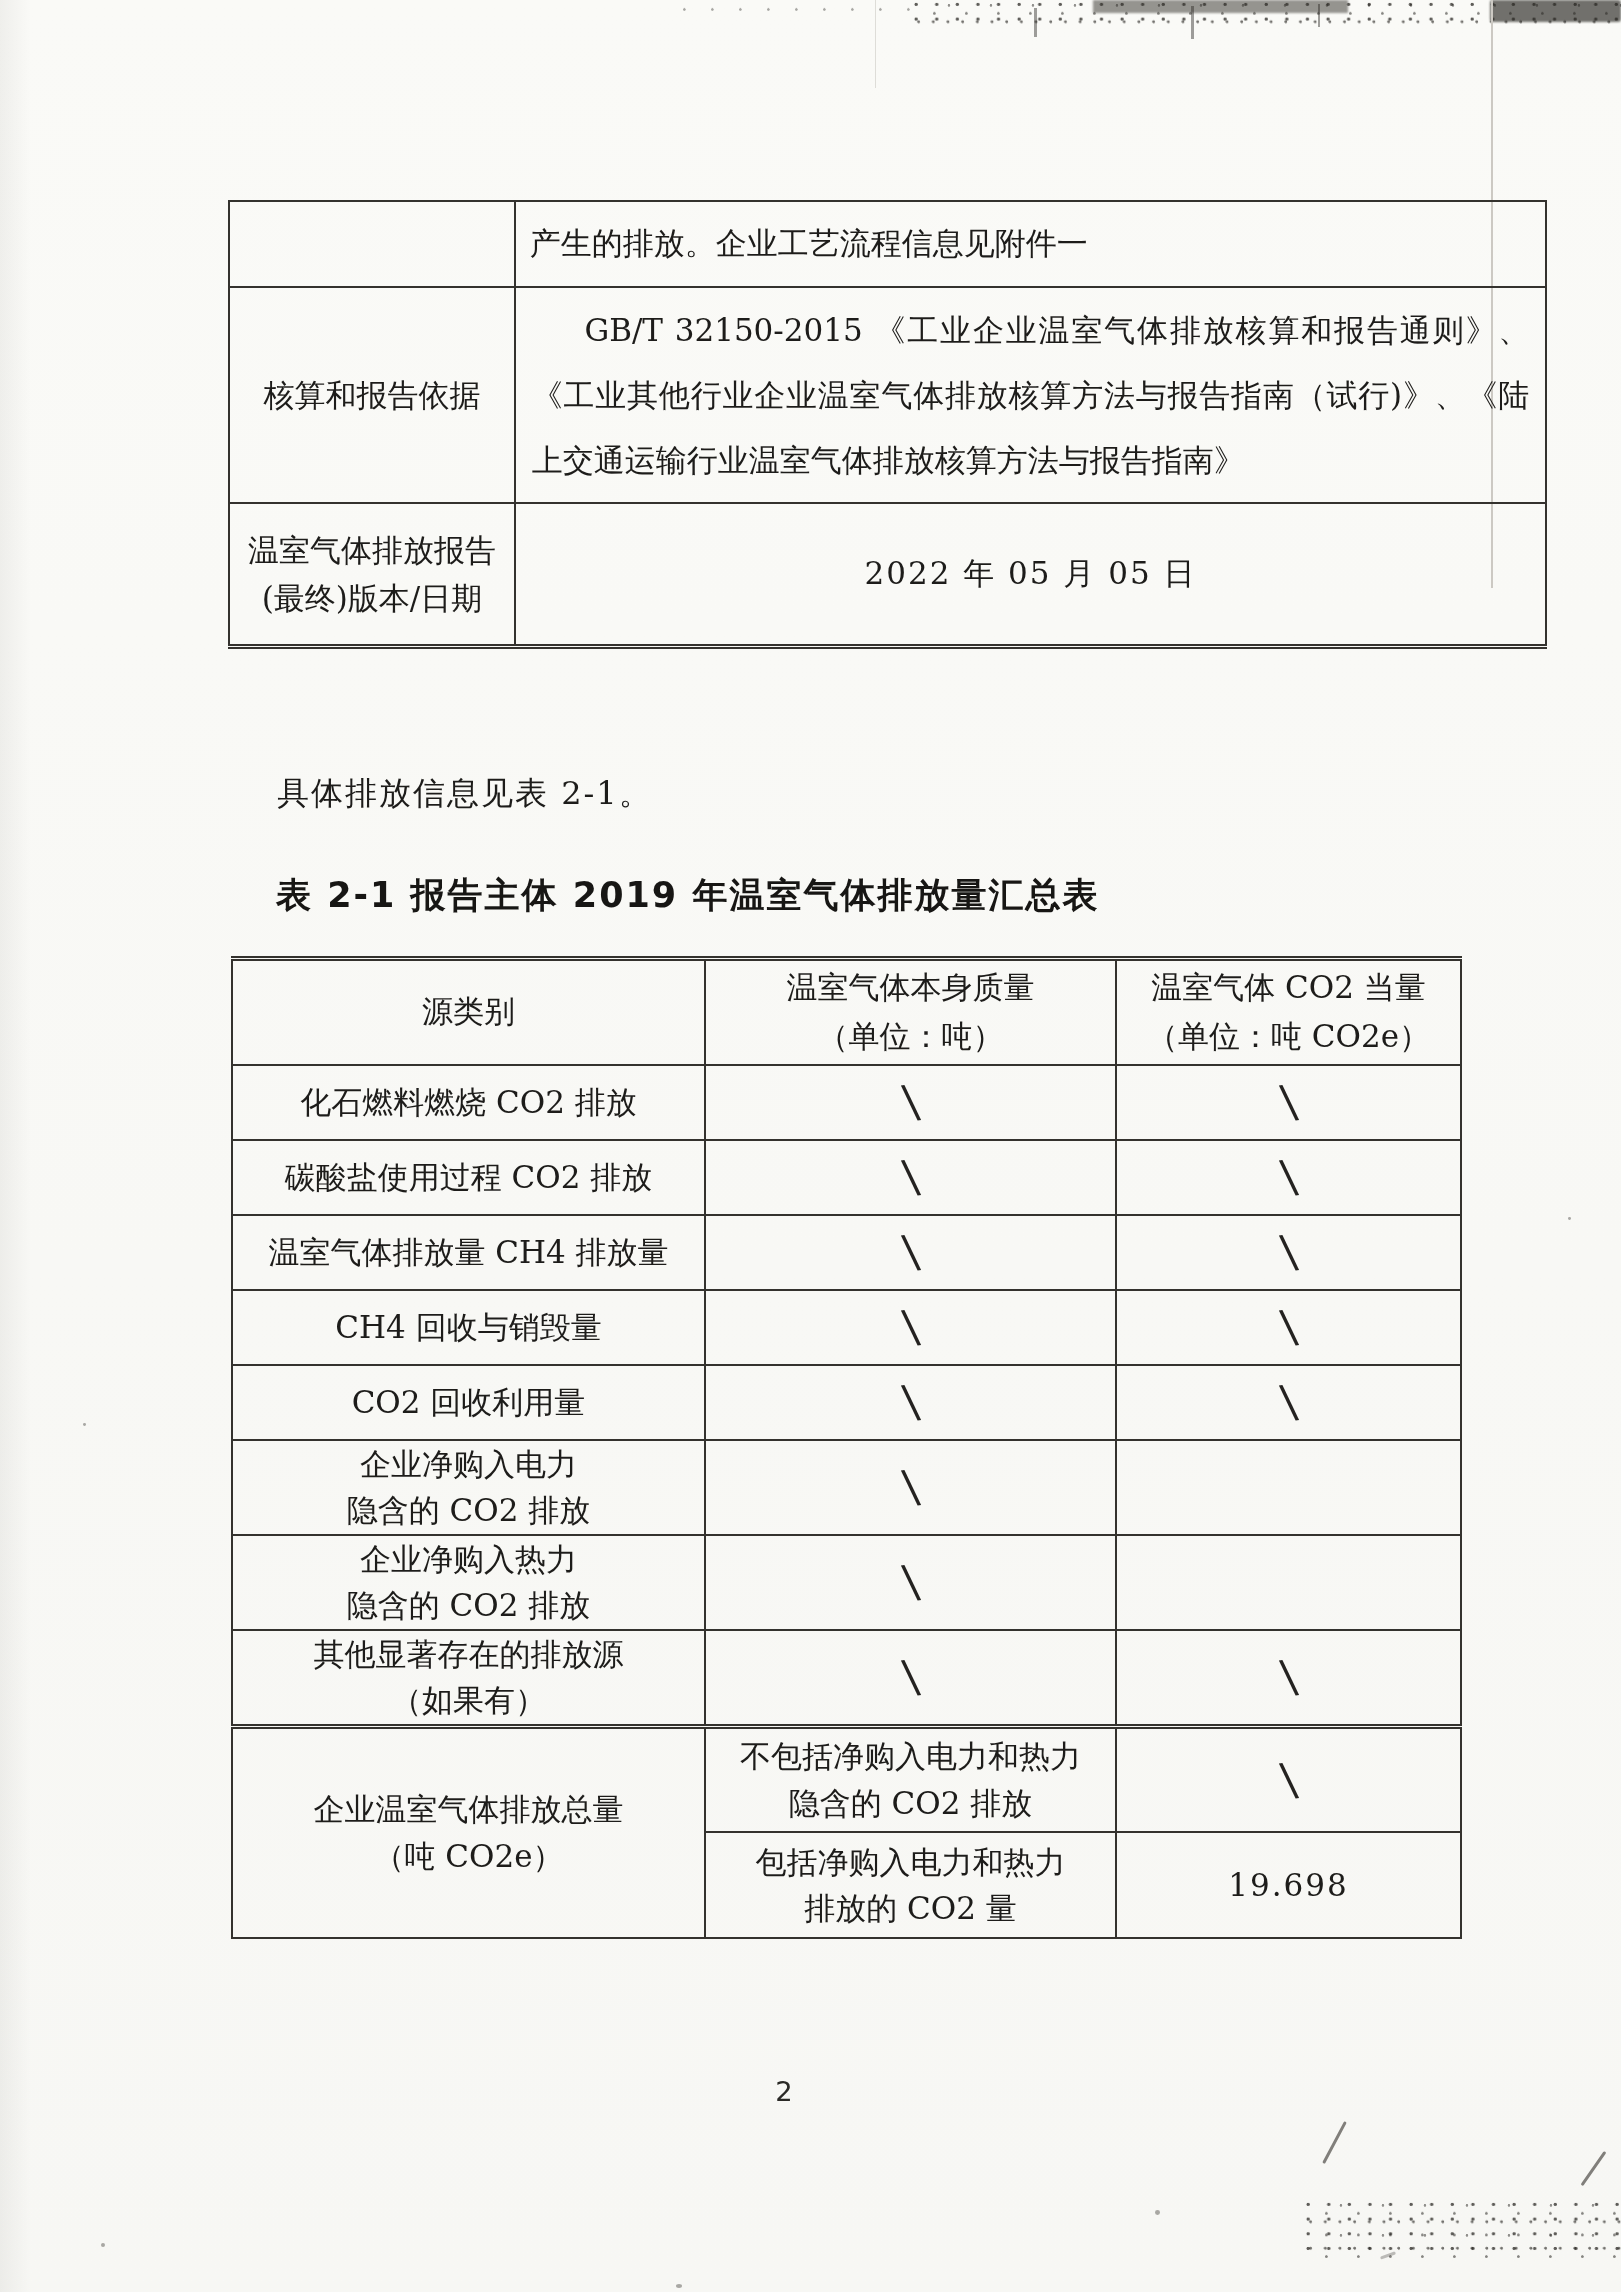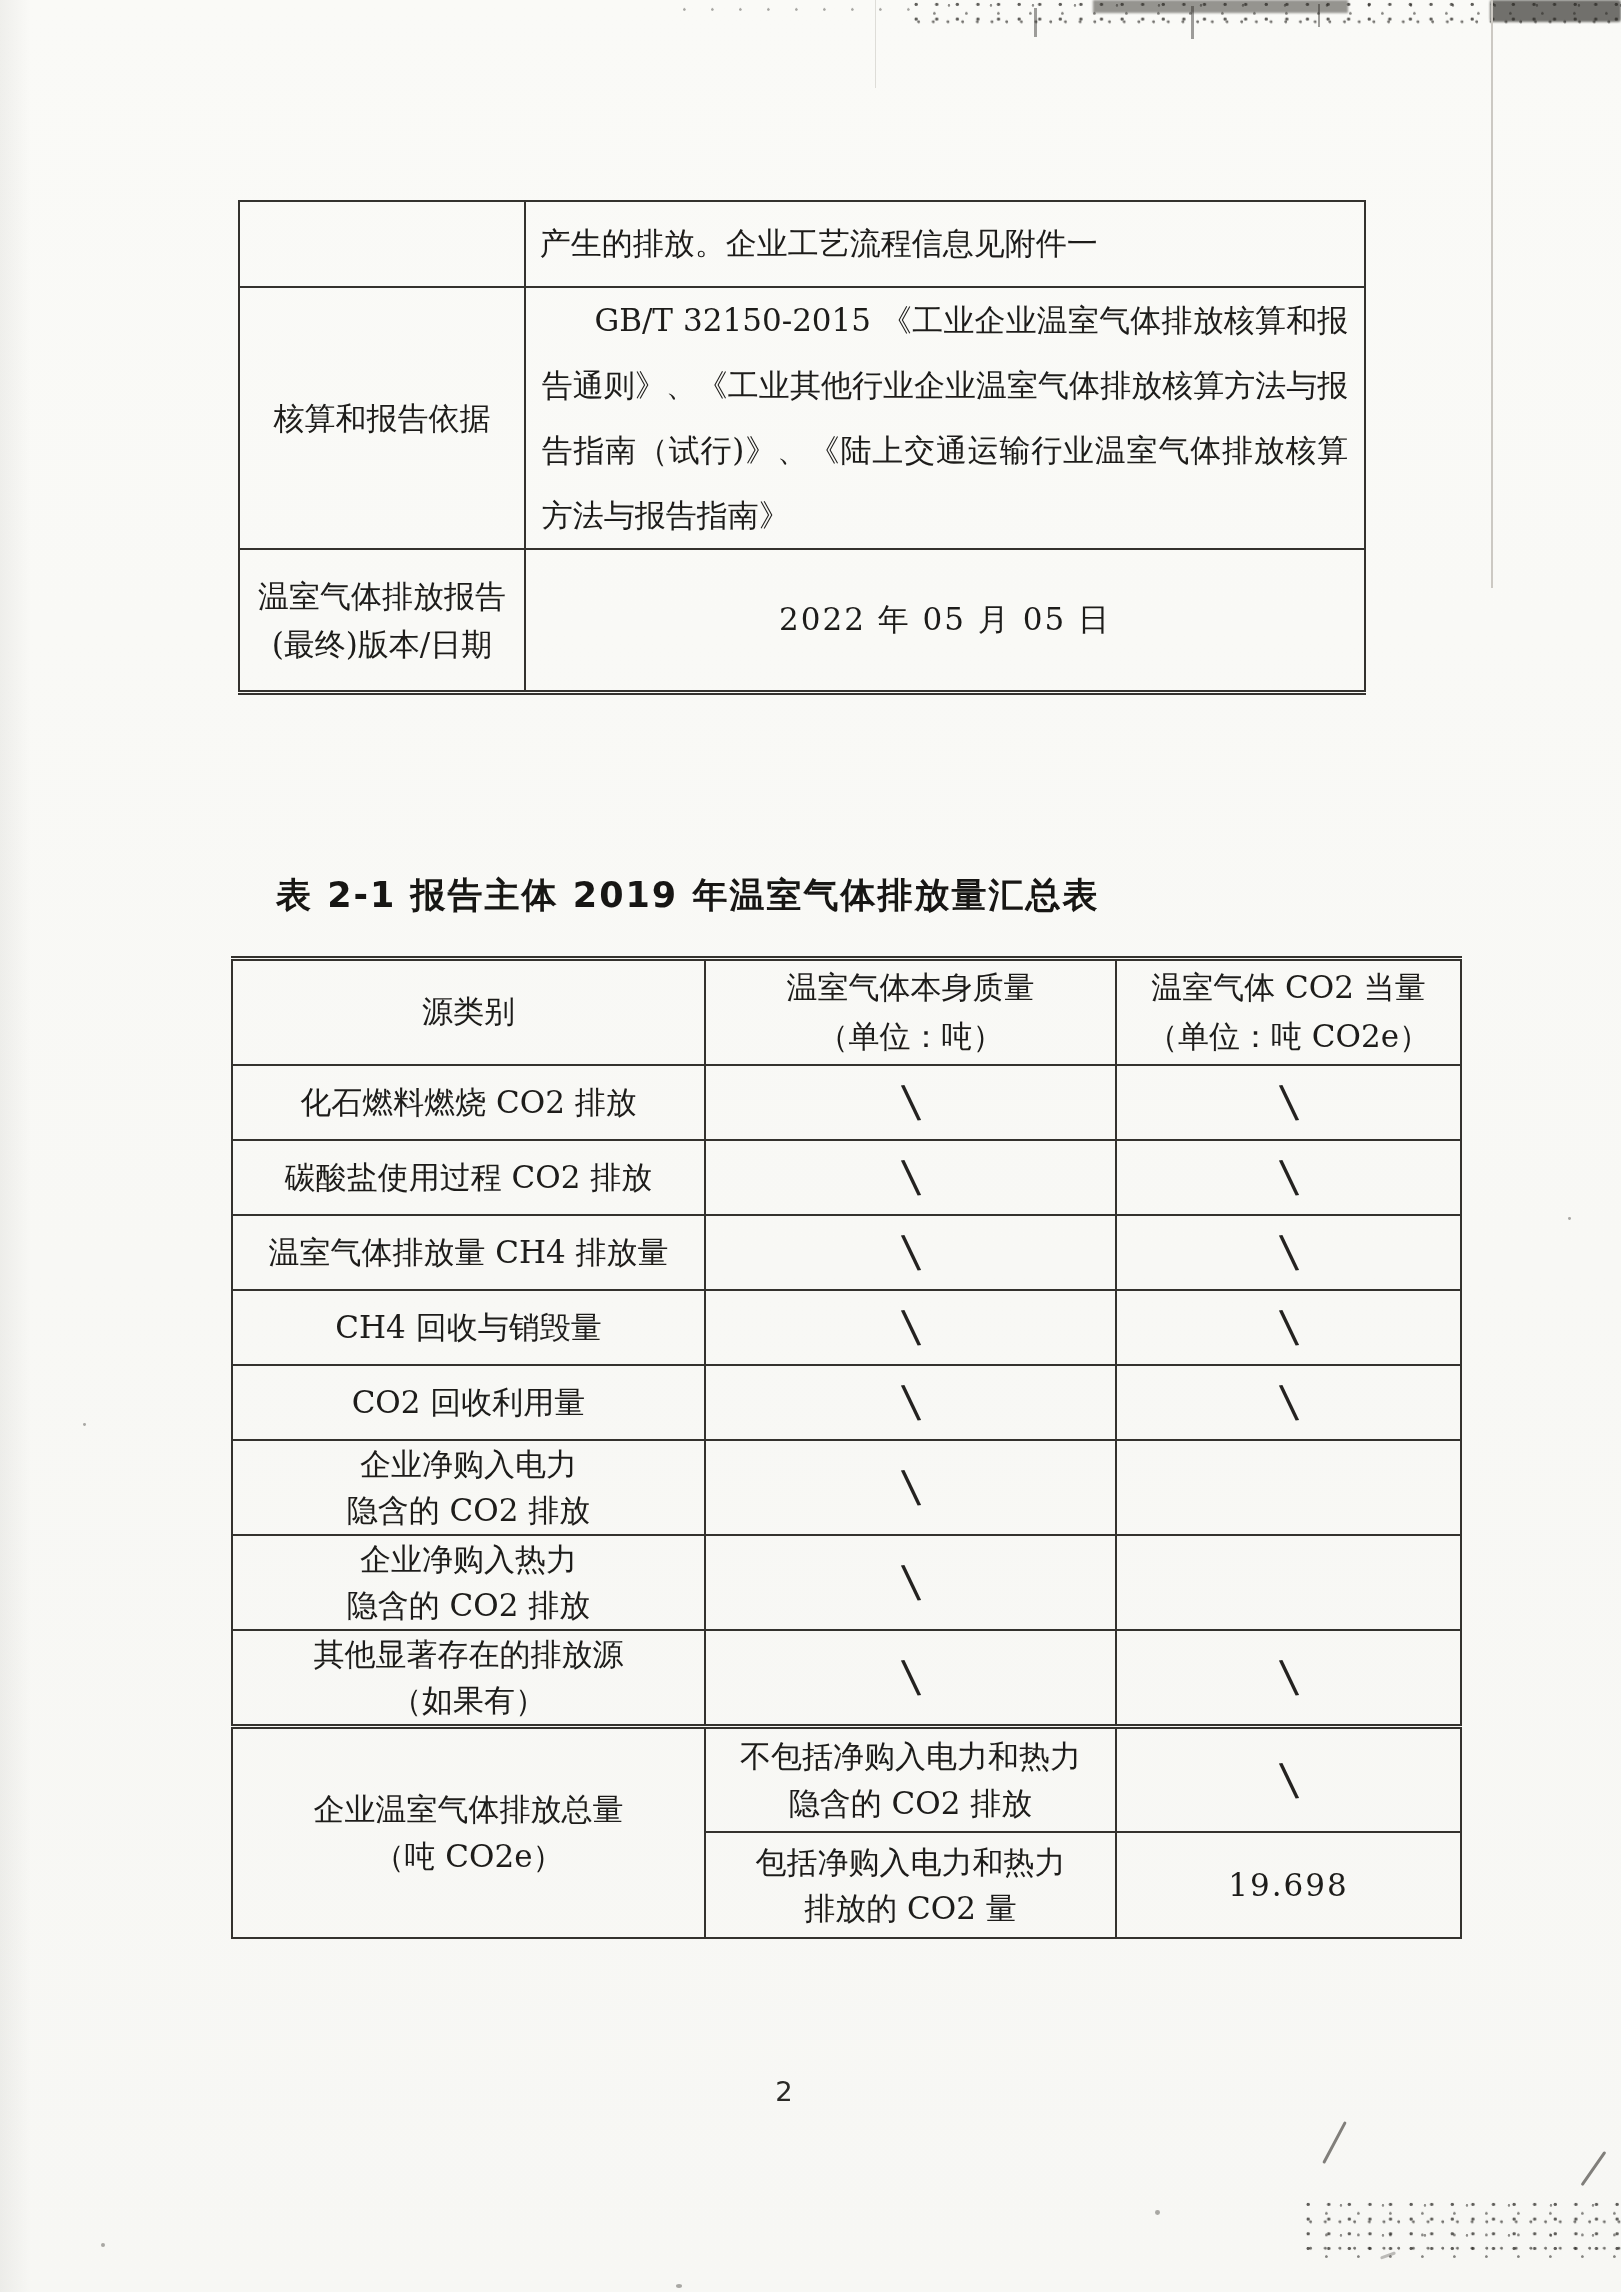--- a/index.html
+++ b/index.html
@@ -34,21 +34,21 @@
   .vline { background:#ccc9c3; }
   .dot  { background:rgba(50,47,42,.4); border-radius:50%; }
   .stroke { background:rgba(50,47,42,.6); border-radius:2px; }
 
   
   table { border-collapse:collapse; table-layout:fixed; position:absolute; }
   td,th { border:2px solid #34322e; padding:0 13.7px; vertical-align:middle;
           font-weight:normal; overflow:hidden; }
   .pre { white-space:pre-line; }
 
-  .top-table { left:238px; top:200px; width:1128px; font-size:31px; }
+  .top-table { left:228px; top:200px; width:1319px; font-size:31px; }
   .top-table { border:2.9px solid #34322e; border-bottom:5.9px double #34322e; }
   .top-table col.c1 { width:286px; }
   .top-table .label-cell { text-align:center; line-height:1.55; }
   .top-table tr.r1 { height:86px; }
   .top-table tr.r2 { height:216px; }
   .top-table tr.r3 { height:143px;padding-left:16px; }
   .top-table .cont-cell { text-align:left; }
   .top-table .just-cell { text-align:justify; text-justify:inter-character;
       line-height:65px; text-indent:1.7em; padding:0 15.7px; }
   .top-table .date-cell { text-align:center; letter-spacing:2px;margin-left:28px; }
@@ -119,20 +119,21 @@
       <td class="just-cell">GB/T 32150-2015 《工业企业温室气体排放核算和报告通则》、《工业其他行业企业温室气体排放核算方法与报告指南（试行)》、《陆上交通运输行业温室气体排放核算方法与报告指南》</td>
     </tr>
     <tr class="r3">
       <td class="label-cell pre">温室气体排放报告
 (最终)版本/日期</td>
       <td class="date-cell">2022 年 05 月 05 日</td>
     </tr>
   </tbody>
     </table>
 
+  <div class="intro">具体排放信息见表 2-1。</div>
   <div class="table-title">表 2-1 报告主体 2019 年温室气体排放量汇总表</div>
 
   <table class="main-table">
     <colgroup>
         <col class="c1">
         <col class="c2">
         <col class="c3">
       </colgroup>
     <tbody>
         <tr class="hdr">

